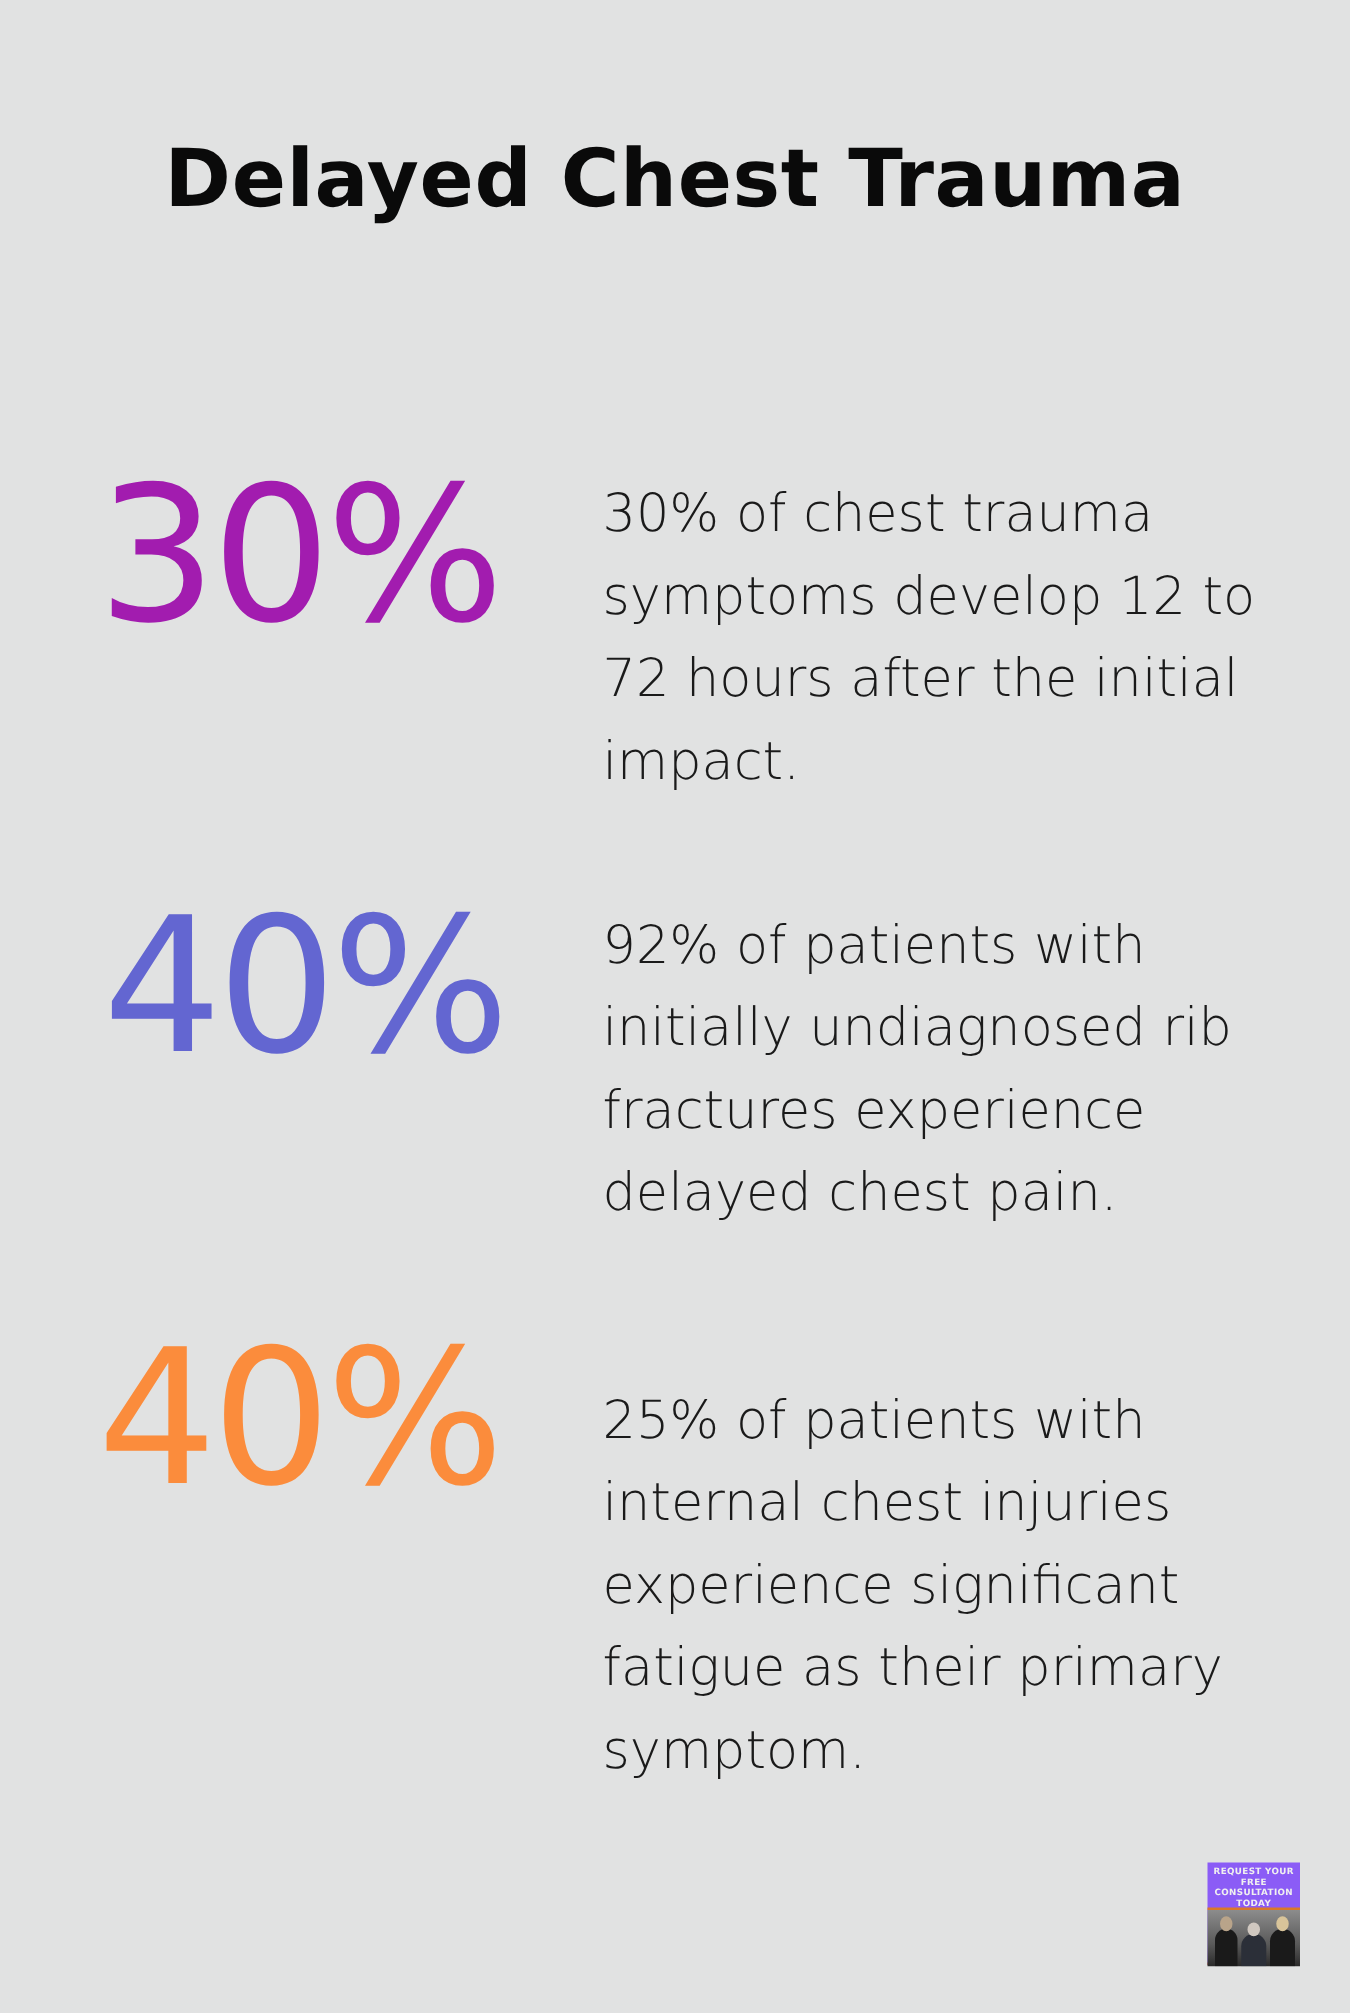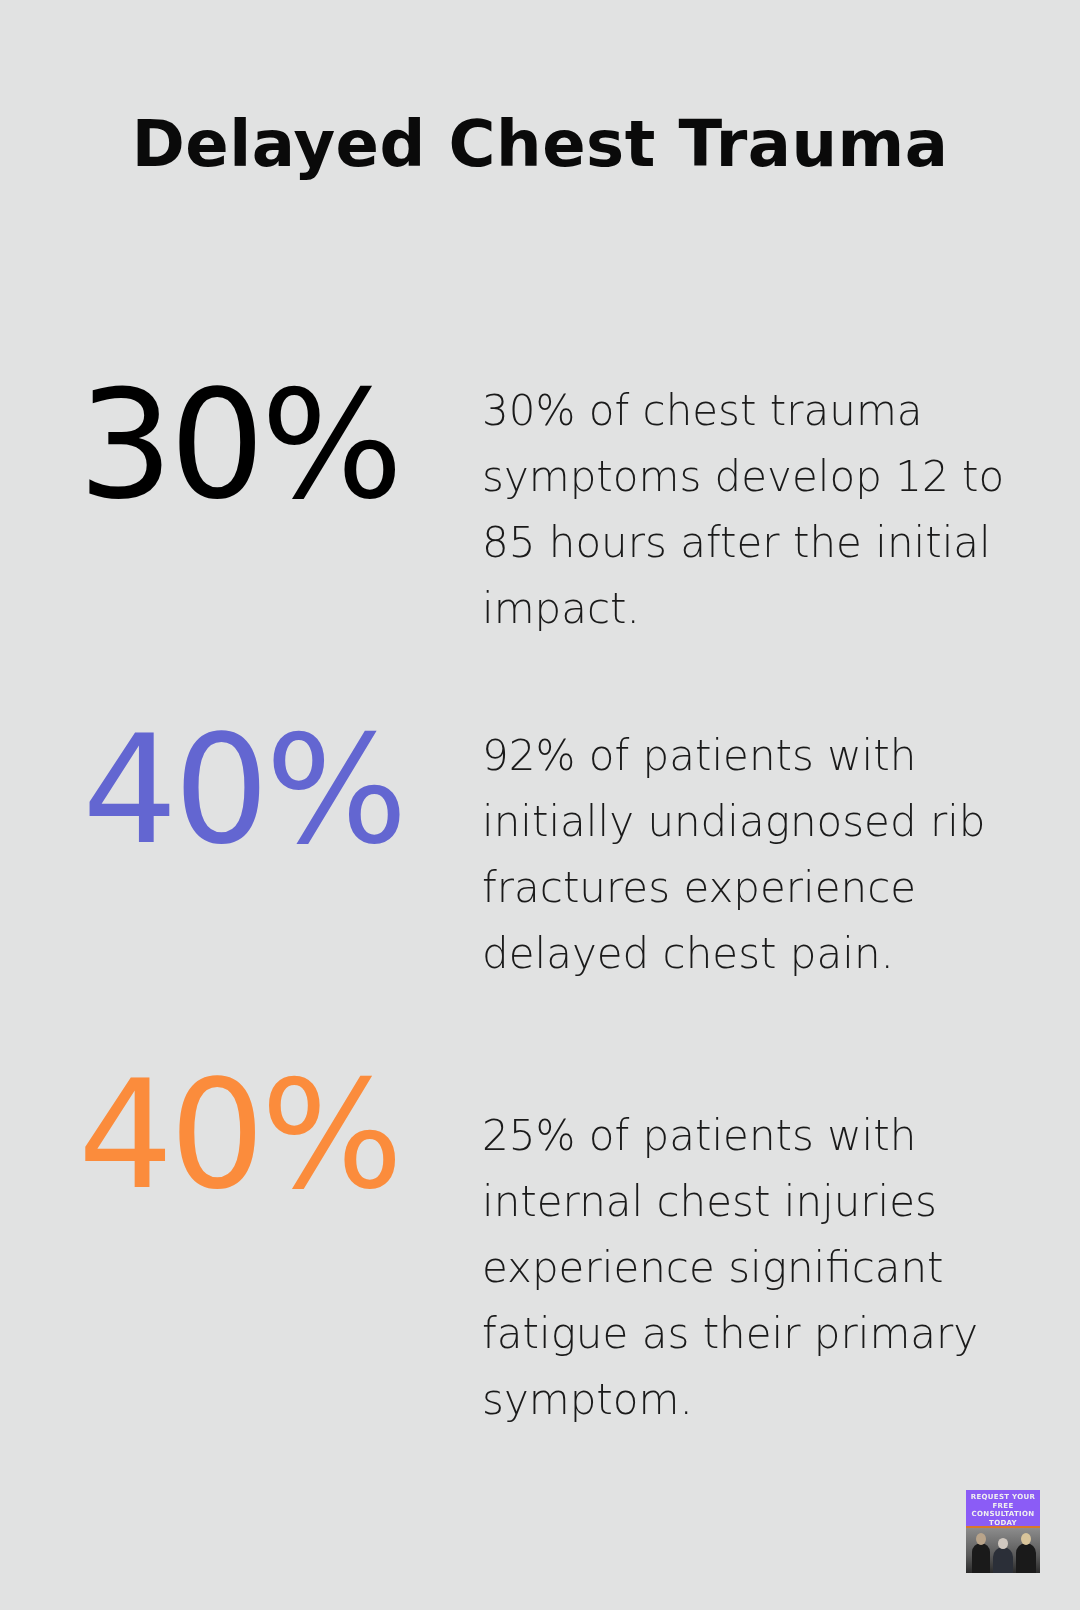--- a/index.html
+++ b/index.html
@@ -37,22 +37,22 @@
   .head { position:absolute; border-radius:50%; background:#d0c8c0; }
 </style>
 </head>
 <body>
 
 <div class="title">
   <div>Delayed Chest Trauma</div>
 </div>
 
 <div class="stat" style="top:370px;">
-  <div class="pct" id="pct0" style="color: #000000;">30%</div>
-  <div class="desc" style="top:8px;">30% of chest trauma symptoms develop 12 to 85 hours after the initial impact.</div>
+  <div class="pct" id="pct0" style="color: #a21caf;">30%</div>
+  <div class="desc" style="top:8px;">30% of chest trauma symptoms develop 12 to 72 hours after the initial impact.</div>
 </div>
 
 <div class="stat" style="top:715px;">
   <div class="pct" id="pct1" style="color: rgb(99, 102, 209); text-align: center;">40%</div>
   <div class="desc" style="top:8px;">92% of patients with initially undiagnosed rib fractures experience delayed chest pain.</div>
 </div>
 
 <div class="stat" style="top:1060px;">
   <div class="pct" id="pct2" style="color: rgb(251, 140, 60);">40%</div>
   <div class="desc" style="top:8px;margin-top:35px;">25% of patients with internal chest injuries experience significant fatigue as their primary symptom.</div>

